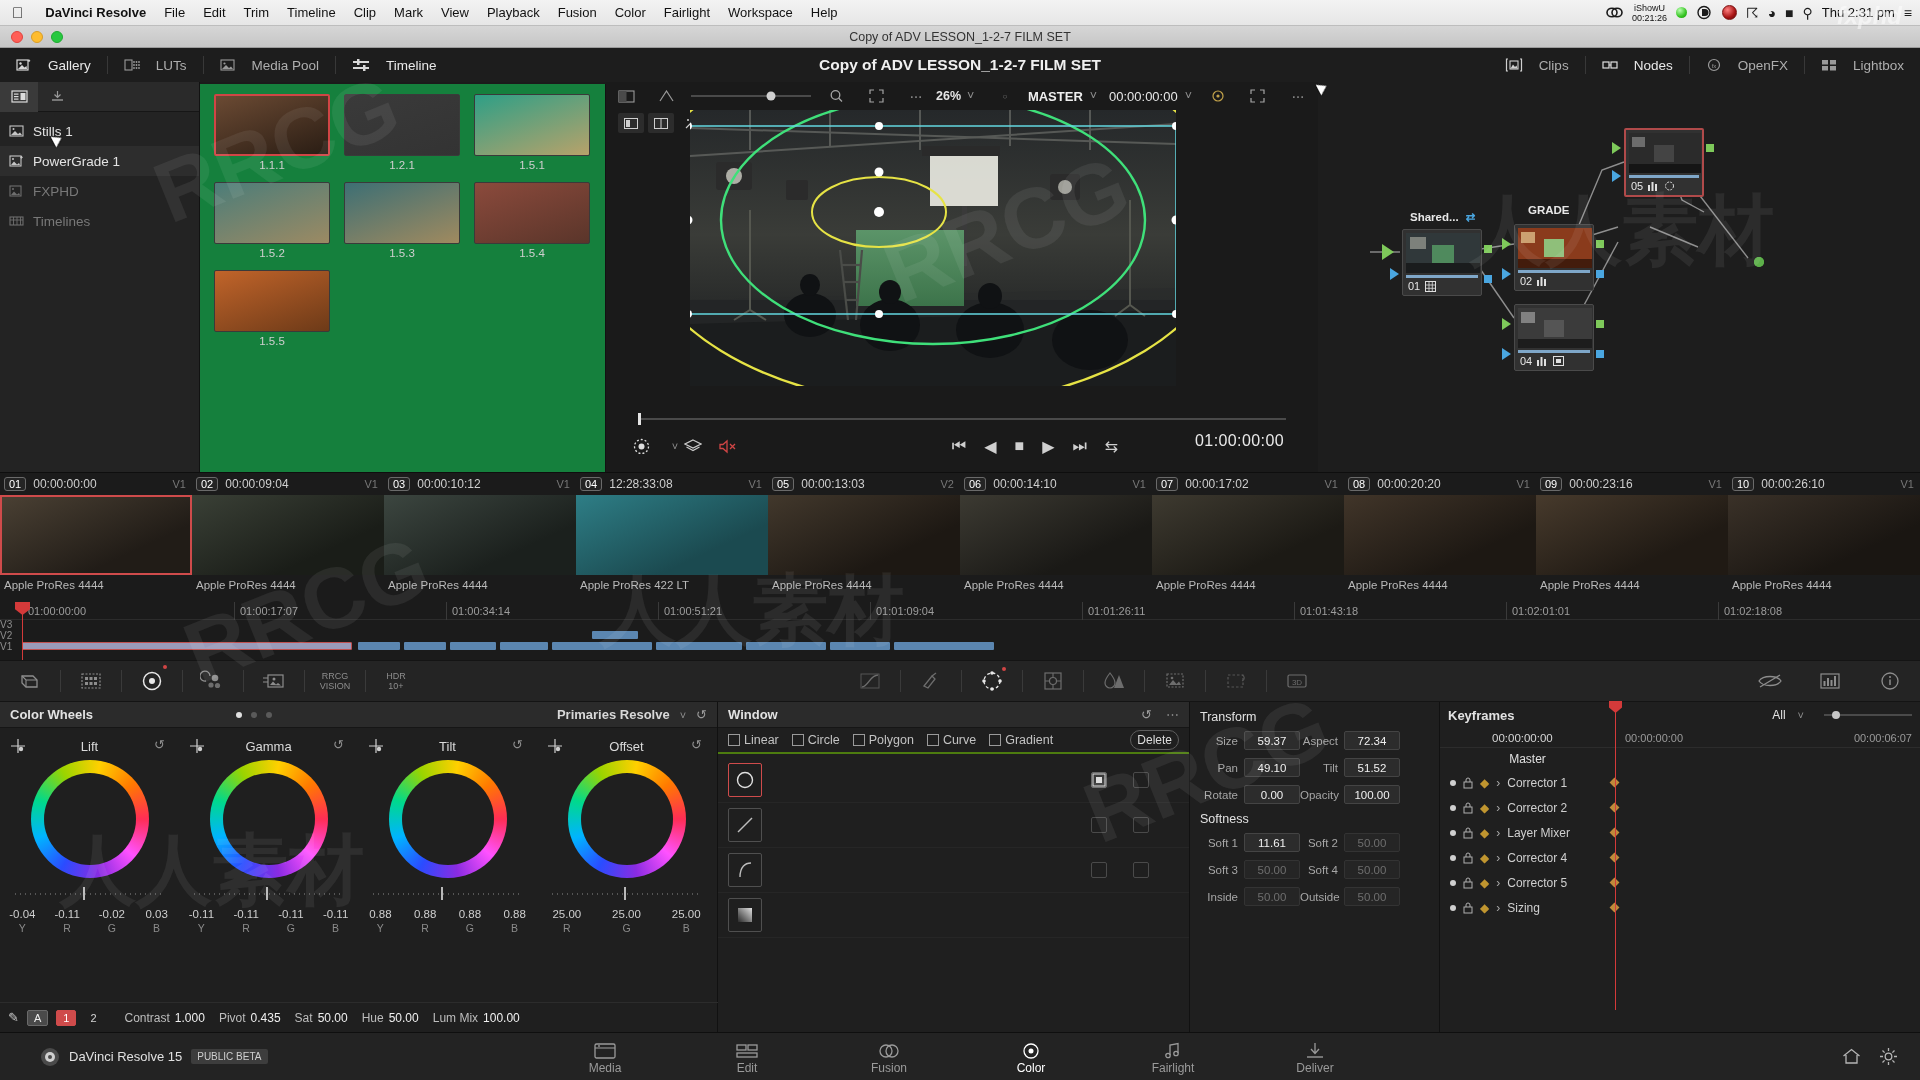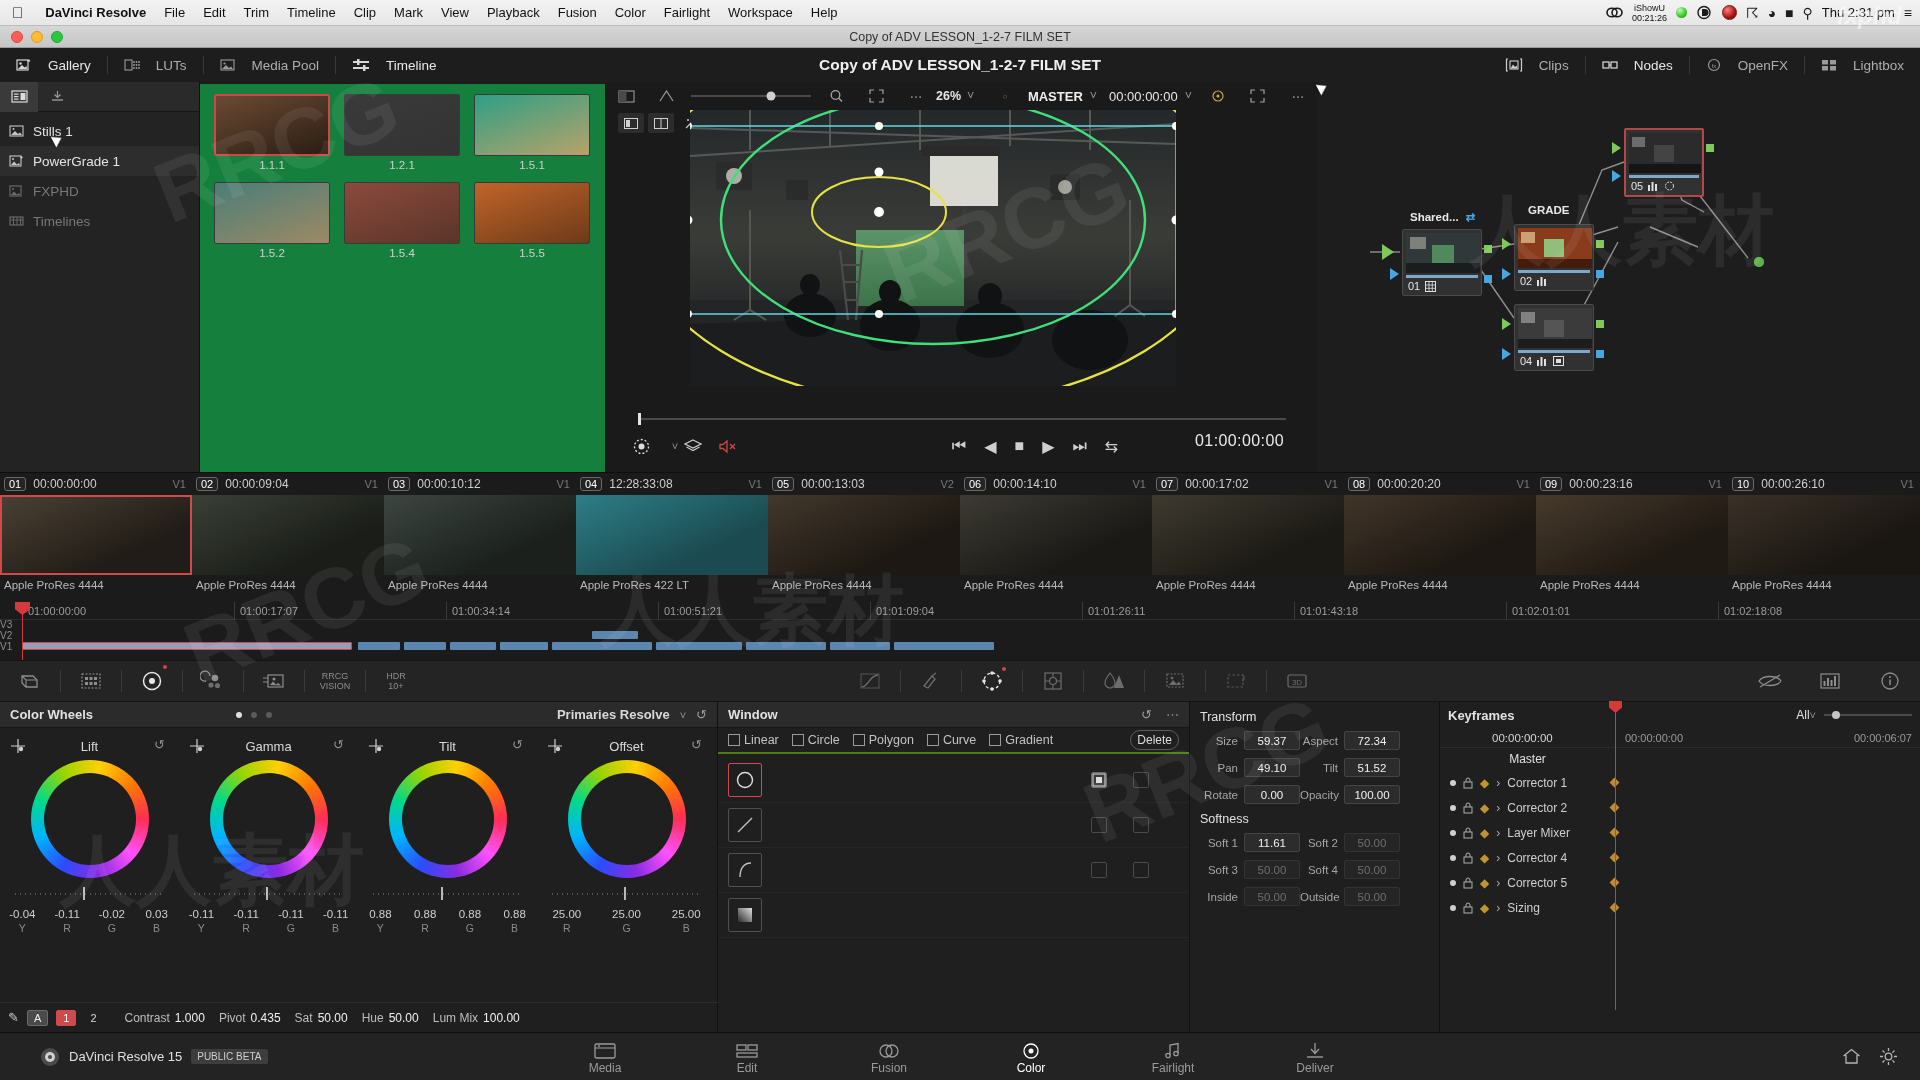--- a/index.html
+++ b/index.html
@@ -197,21 +197,21 @@
   .tf-title { font-size:12.5px; color:#e2e2e2; margin-bottom:7px; }
   .tf-row { display:flex; align-items:center; margin-bottom:8px; }
   .tf-row .lb { width:44px; text-align:right; font-size:11.5px; color:#a6a6a6; padding-right:6px; }
   .tf-row .fd { width:56px; height:19px; background:#2c2c2c; border:1px solid #444; border-radius:2px;
     font-size:11.5px; color:#f0f0f0; text-align:center; line-height:18px; }
   .tf-row .fd.dis { color:#6e6e6e; background:#252525; border-color:#333; }
 
   .keyframes { position:absolute; top:702px; left:1440px; width:480px; height:330px; background:#1f1f1f; }
   .kf-hd { height:26px; display:flex; align-items:center; padding:0 8px; font-size:13px;
     color:#e2e2e2; font-weight:bold; }
-  .kf-hd .all { margin-left:auto; display:flex; align-items:center; gap:0; font-weight:normal; font-size:12px; }
+  .kf-hd .all { margin-left:auto; display:flex; align-items:center; gap:12px; font-weight:normal; font-size:12px; }
   .kf-ruler { height:20px; display:flex; align-items:center; position:relative;
     border-bottom:1px solid #2c2c2c; }
   .kf-ruler .tcc { font-size:11.5px; color:#d6d6d6; position:absolute; }
   .kf-ruler .tcl { font-size:11px; color:#9a9a9a; position:absolute; }
   .kf-master { height:22px; font-size:12px; color:#e0e0e0; display:flex; align-items:center;
     justify-content:center; width:175px; }
   .kf-row { height:25px; display:flex; align-items:center; gap:7px; padding-left:10px;
     font-size:12px; color:#cfcfcf; position:relative; }
   .kf-row .dot { width:6px; height:6px; border-radius:50%; background:#cfcfcf; display:block; }
   .kf-track { position:absolute; left:175px; right:0; top:0; bottom:0; border-left:1px solid #2c2c2c; }
@@ -448,20 +448,24 @@
         </div>
         <div class="st">
           <div class="th" style="background:linear-gradient(160deg,#2e9f86,#b8a26a)"></div>
           <div class="cap">1.5.1</div>
         </div>
         <div class="st">
           <div class="th" style="background:linear-gradient(160deg,#4c7d79,#9c8a63)"></div>
           <div class="cap">1.5.2</div>
         </div>
         <div class="st">
+          <div class="th" style="background:linear-gradient(160deg,#3d6f74,#a08a5f)"></div>
+          <div class="cap">1.5.3</div>
+        </div>
+        <div class="st">
           <div class="th" style="background:linear-gradient(160deg,#8b4a3c,#5a352a)"></div>
           <div class="cap">1.5.4</div>
         </div>
         <div class="st">
           <div class="th" style="background:linear-gradient(160deg,#c1642a,#6d3a18)"></div>
           <div class="cap">1.5.5</div>
         </div>
       </div>
   </div>
 

